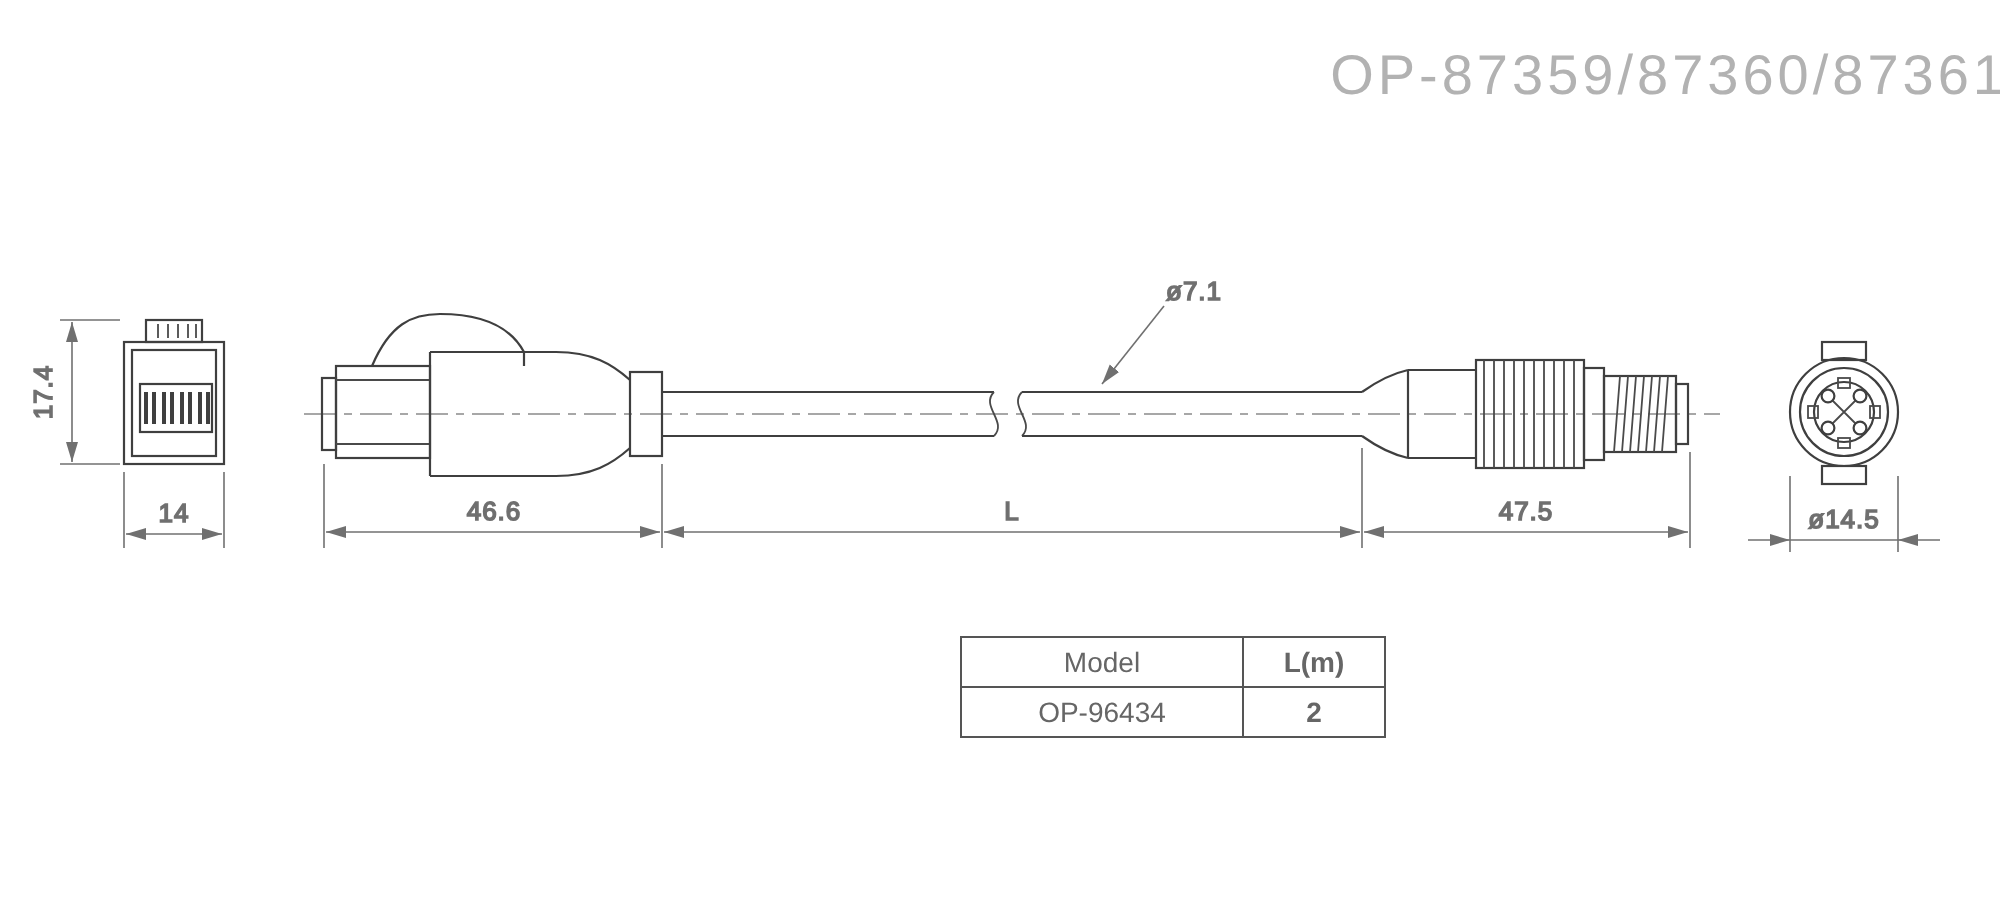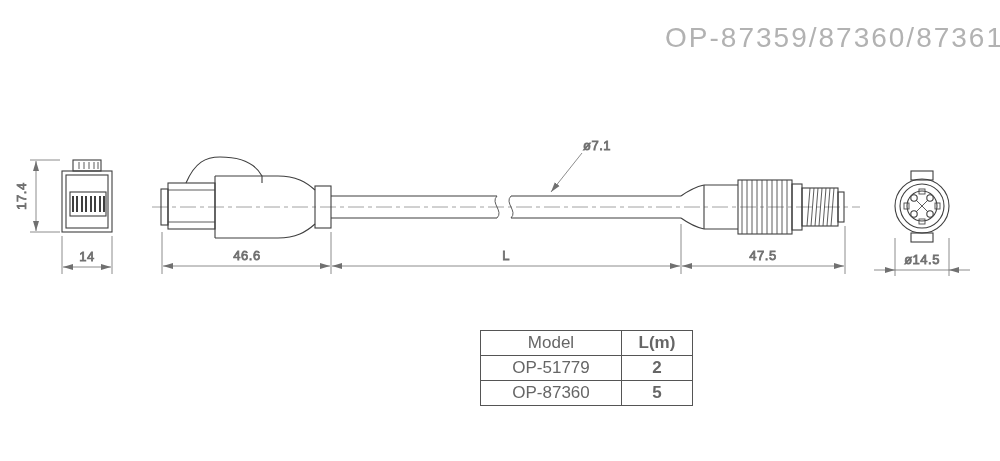--- a/index.html
+++ b/index.html
@@ -7,21 +7,21 @@
         font-family:"Liberation Sans",sans-serif;padding-left:16px;}
   .title{position:absolute;top:22px;right:12px;font-size:28px;letter-spacing:2px;
          color:#b2b2b2;font-weight:400;white-space:nowrap;}
   svg{position:absolute;left:0;top:0;}
   svg text{font-family:"Liberation Sans",sans-serif;font-size:13px;fill:#6e6e6e;letter-spacing:.5px;}
   .part{stroke:#3f3f3f;stroke-width:1.1;fill:none;}
   .thin{stroke:#4a4a4a;stroke-width:.9;fill:none;}
   .dimline{stroke:#707070;stroke-width:.8;fill:none;}
   .center{stroke:#8a8a8a;stroke-width:.8;fill:none;stroke-dasharray:16 4 4 4;}
   .spec-table{position:absolute;left:480px;top:318px;border-collapse:collapse;
-              font-size:17px;color:#666;margin-top:12px;}
+              font-size:14px;color:#666;}
   .spec-table td{border:1px solid #555;text-align:center;height:24px;padding:0;}
   .spec-table td.col-model{width:140px;}
   .spec-table td.col-len{width:70px;font-weight:bold;}
 </style>
 </head>
 <body>
 
 <div class="page">
 
   <div class="title">OP-87359/87360/87361</div>
@@ -145,23 +145,19 @@
     </g>
   </svg>
 
   <table class="spec-table">
     <tbody>
       <tr>
         <td class="col-model">Model</td>
         <td class="col-len">L(m)</td>
       </tr>
       <tr>
-        <td class="col-model">OP-51779</td>
+        <td class="col-model">OP-96434</td>
         <td class="col-len">2</td>
-      </tr>
-      <tr>
-        <td class="col-model">OP-87360</td>
-        <td class="col-len">5</td>
       </tr>
     </tbody>
   </table>
 
 </div>
 
 </body></html>

